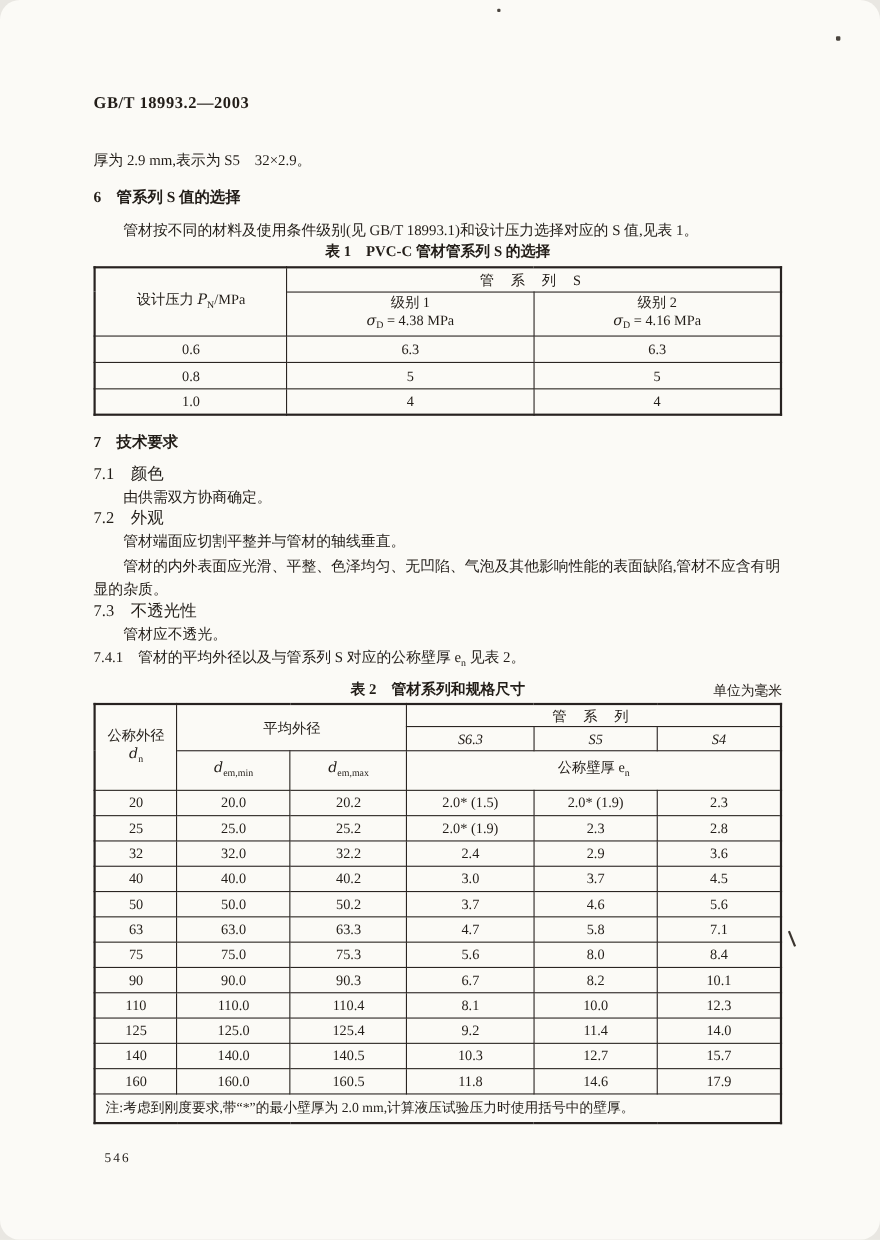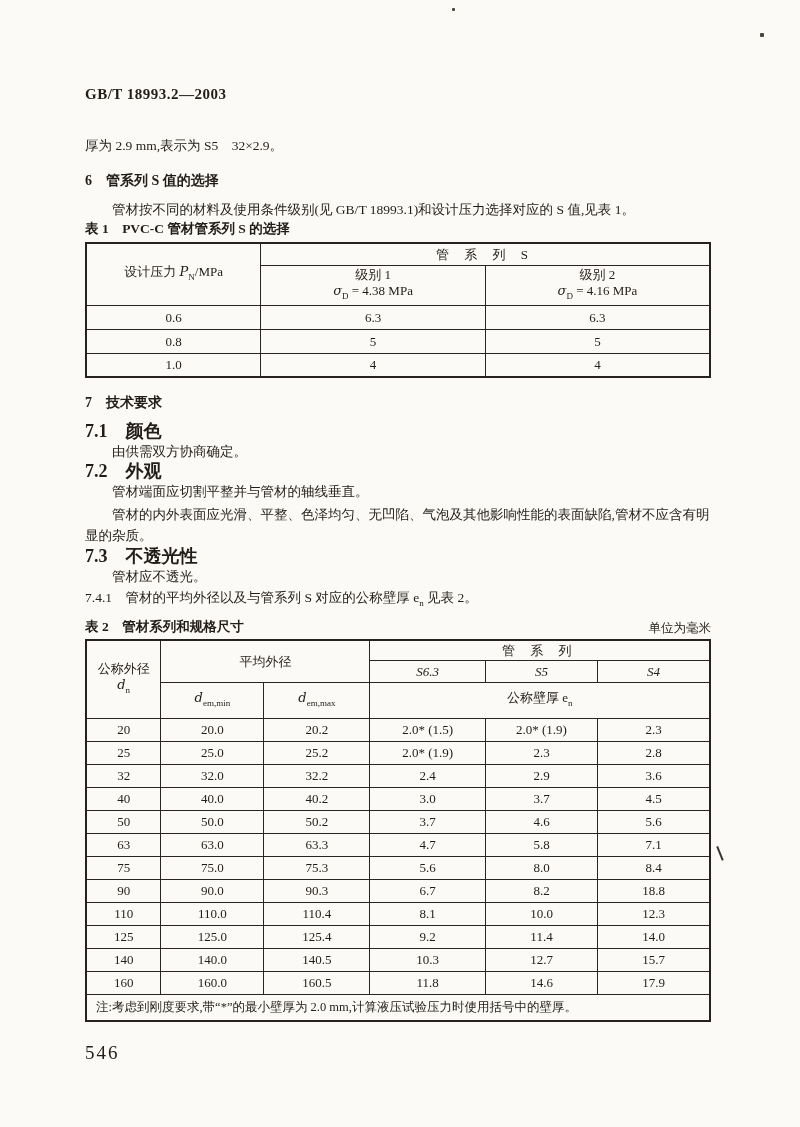--- a/index.html
+++ b/index.html
@@ -1,35 +1,35 @@
 <!DOCTYPE html>
 <html><head>
 <meta charset="utf-8">
 <style>
   * { margin:0; padding:0; box-sizing:border-box; }
   html,body { background:#e9e7e2; }
   .page {
     position:relative; width:800px; height:1127px; margin:0 auto;
     background:#fbfaf6; color:#221d18; overflow:hidden;
     font-family:"Liberation Serif","DejaVu Serif",serif;
-    font-size:13.5px; line-height:17px;
+    font-size:13.5px; line-height:17px;border-radius:18px;
   }
   .content { position:absolute; left:85px; top:86px; width:626px; }
 
   .std-num { font-weight:bold; font-size:15px; margin-bottom:34px; letter-spacing:.5px; }
   .lead { margin-bottom:18px; white-space:pre-wrap; }
 
   .h-main { font-weight:bold; font-size:14px; margin-bottom:12px; }
-  .h-sub  { font-weight:bold; font-size:18px; margin-bottom:3px; }
+  .h-sub  { font-weight:normal; font-size:15px; margin-bottom:3px; }
   .para   { text-indent:2em; margin-bottom:3px; }
   .para2  { line-height:21px; margin-bottom:2px; }
   .mb4 { margin-bottom:4px; }
   .mt16 { margin-top:16px; }
 
-  .caption { font-weight:bold; font-size:13.5px; margin-bottom:5px; }
+  .caption { text-align:center; font-weight:bold; font-size:13.5px; margin-bottom:5px; }
   .t2-caption-row { position:relative; margin-top:6px; margin-bottom:3px; height:18px; }
   .t2-caption-row .caption { margin-bottom:0; }
   .unit-note { position:absolute; right:0; top:2px; font-size:12.5px; font-weight:normal; }
 
   table { border-collapse:collapse; width:100%; table-layout:fixed;
           border:2px solid #272220; font-size:13px; }
   th, td { border:1px solid #2a2522; text-align:center; vertical-align:middle;
            font-weight:normal; padding:1px 2px; }
   .t1 { margin-bottom:0; }
   .t1 .r-head1 { height:22px; }
@@ -40,21 +40,21 @@
   .t2 .r-head3 { height:36px; }
   .t2 .r-data  { height:23px; }
   .t2 .r-note td { height:27px; text-align:left; font-size:12.5px; padding-left:9px; }
 
   .group-head { letter-spacing:6px; }
   .sym { font-style:italic; font-family:"DejaVu Serif","Liberation Serif",serif; }
   sub { font-size:9px; }
 
   .two-line div { line-height:16px; }
 
-  .page-num { margin-top:22px; font-size:19px; letter-spacing:2px; }
+  .page-num { margin-top:22px; margin-left:10px; font-size:12px; letter-spacing:2px; }
 
   .speck { position:absolute; background:#4a443e; border-radius:1px; }
   .slash-mark { position:absolute; width:1.5px; height:15px; background:#3a342e; transform:rotate(-22deg); }
 </style>
 </head>
 <body>
 
 <div class="page">
 
   <div class="speck" style="left:452px;top:8px;width:3px;height:3px;"></div>
@@ -219,21 +219,21 @@
         <td>5.6</td>
         <td>8.0</td>
         <td>8.4</td>
       </tr>
       <tr class="r-data">
         <td>90</td>
         <td>90.0</td>
         <td>90.3</td>
         <td>6.7</td>
         <td>8.2</td>
-        <td>18.8</td>
+        <td>10.1</td>
       </tr>
       <tr class="r-data">
         <td>110</td>
         <td>110.0</td>
         <td>110.4</td>
         <td>8.1</td>
         <td>10.0</td>
         <td>12.3</td>
       </tr>
       <tr class="r-data">

